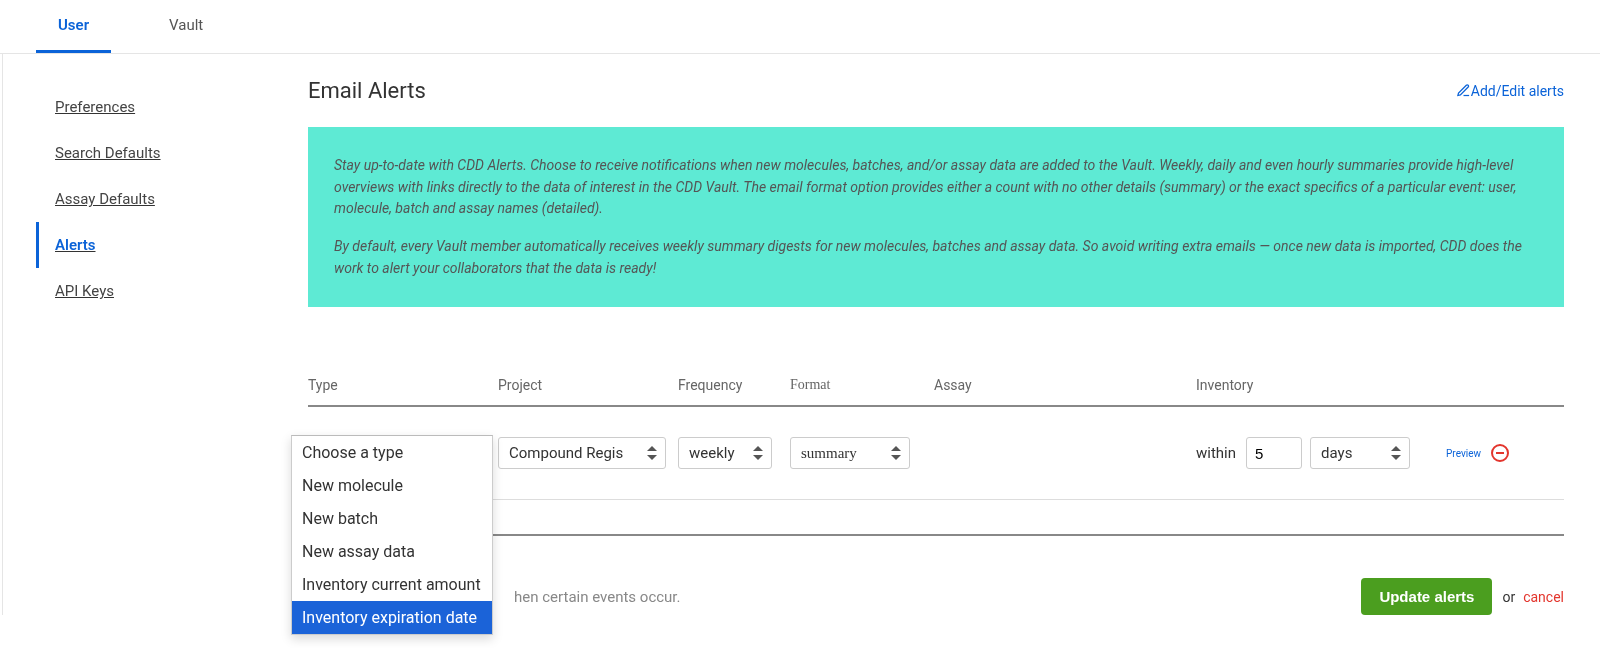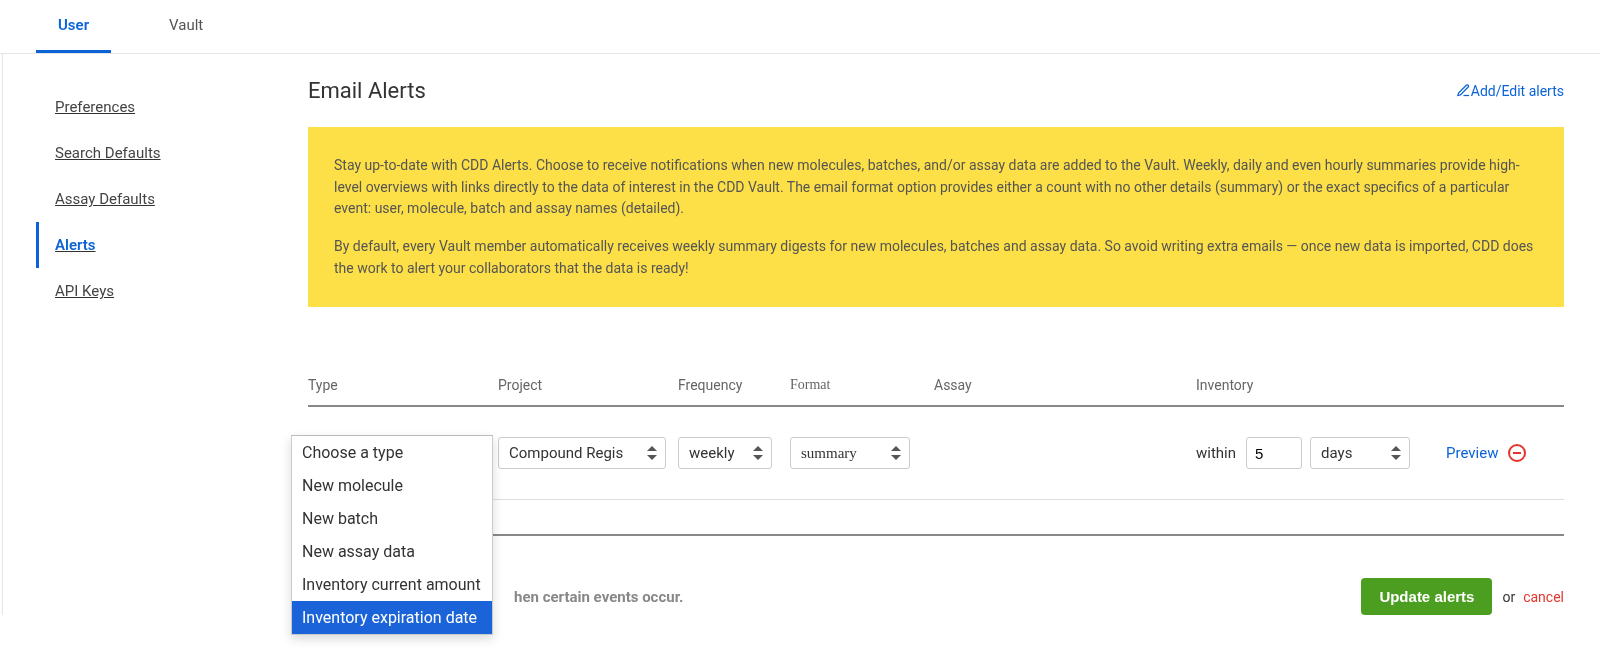--- a/index.html
+++ b/index.html
@@ -78,25 +78,26 @@
   }
   .edit-link {
     color: #0b63d8;
     display: flex;
     align-items: center;
     cursor: pointer;
     font-size: 14px;
   }
 
   .info-box {
-    background: #fde047;
+    background: #5eead4;
     padding: 28px 26px;
     color: #555;
     font-size: 14px;
     line-height: 1.55;
+    font-style: italic;
   }
   .info-box p + p { margin-top: 16px; }
 
   .table-header {
     display: flex;
     padding: 18px 0 12px 0;
     border-bottom: 2px solid #888;
     margin-top: 52px;
     color: #666;
     font-size: 14px;
@@ -164,21 +165,21 @@
     width: 100%;
   }
   .within-label { color:#333; margin-right: 10px; font-size: 15px; }
   .num-input {
     width: 56px; height: 32px;
     border: 1px solid #ccc; border-radius: 3px;
     padding: 0 8px; font-size: 15px;
     margin-right: 8px;
   }
   .days-select { width: 100px; margin-right: 36px; }
-  .preview-link { color:#0b63d8; cursor:pointer; margin-right: 10px; font-size: 15px; }
+  .preview-link { color:#0b63d8; cursor:pointer; margin-right: 10px; font-size: 10px; }
   .remove-icon {
     width: 18px; height: 18px;
     border: 2px solid #e3352d;
     border-radius: 50%;
     position: relative;
     cursor: pointer;
   }
   .remove-icon::after {
     content: '';
     position: absolute;
@@ -197,21 +198,20 @@
   .footer-area {
     display: flex;
     align-items: center;
     padding-top: 42px;
   }
   .hint-text {
     color: #888;
     font-size: 15px;
     flex: 1;
     padding-left: 206px;
-    font-weight: bold;
   }
   .update-btn {
     background: #4b9e1f;
     color: #fff;
     border: none;
     border-radius: 4px;
     padding: 10px 18px;
     font-size: 15px;
     font-weight: 600;
     cursor: pointer;

